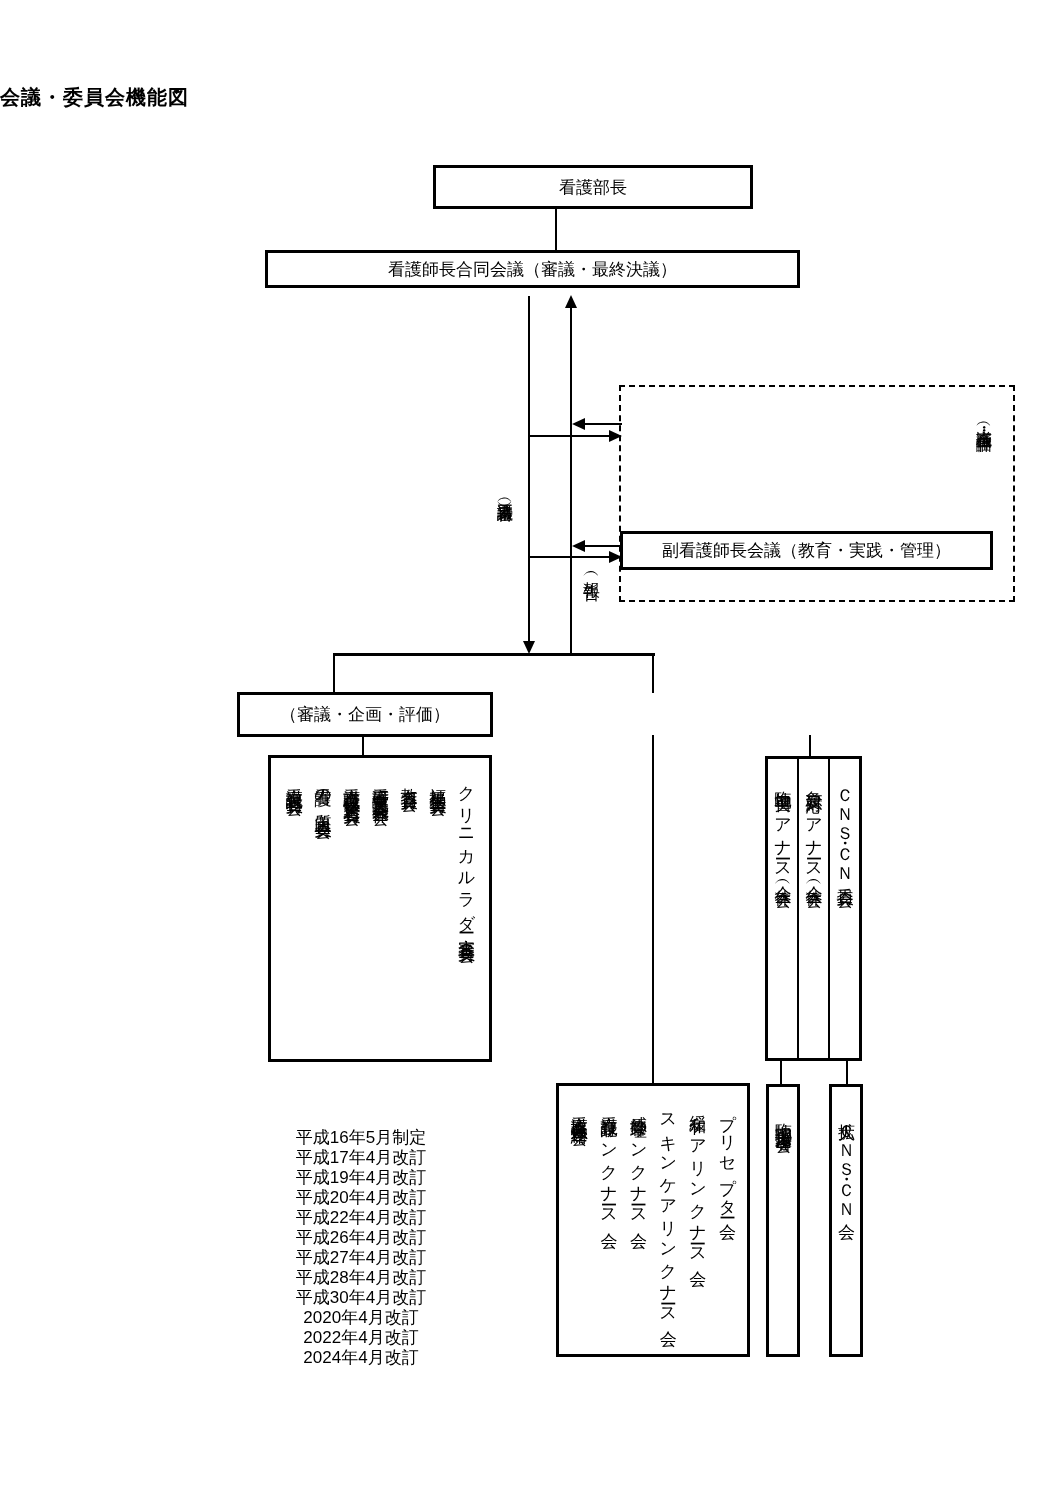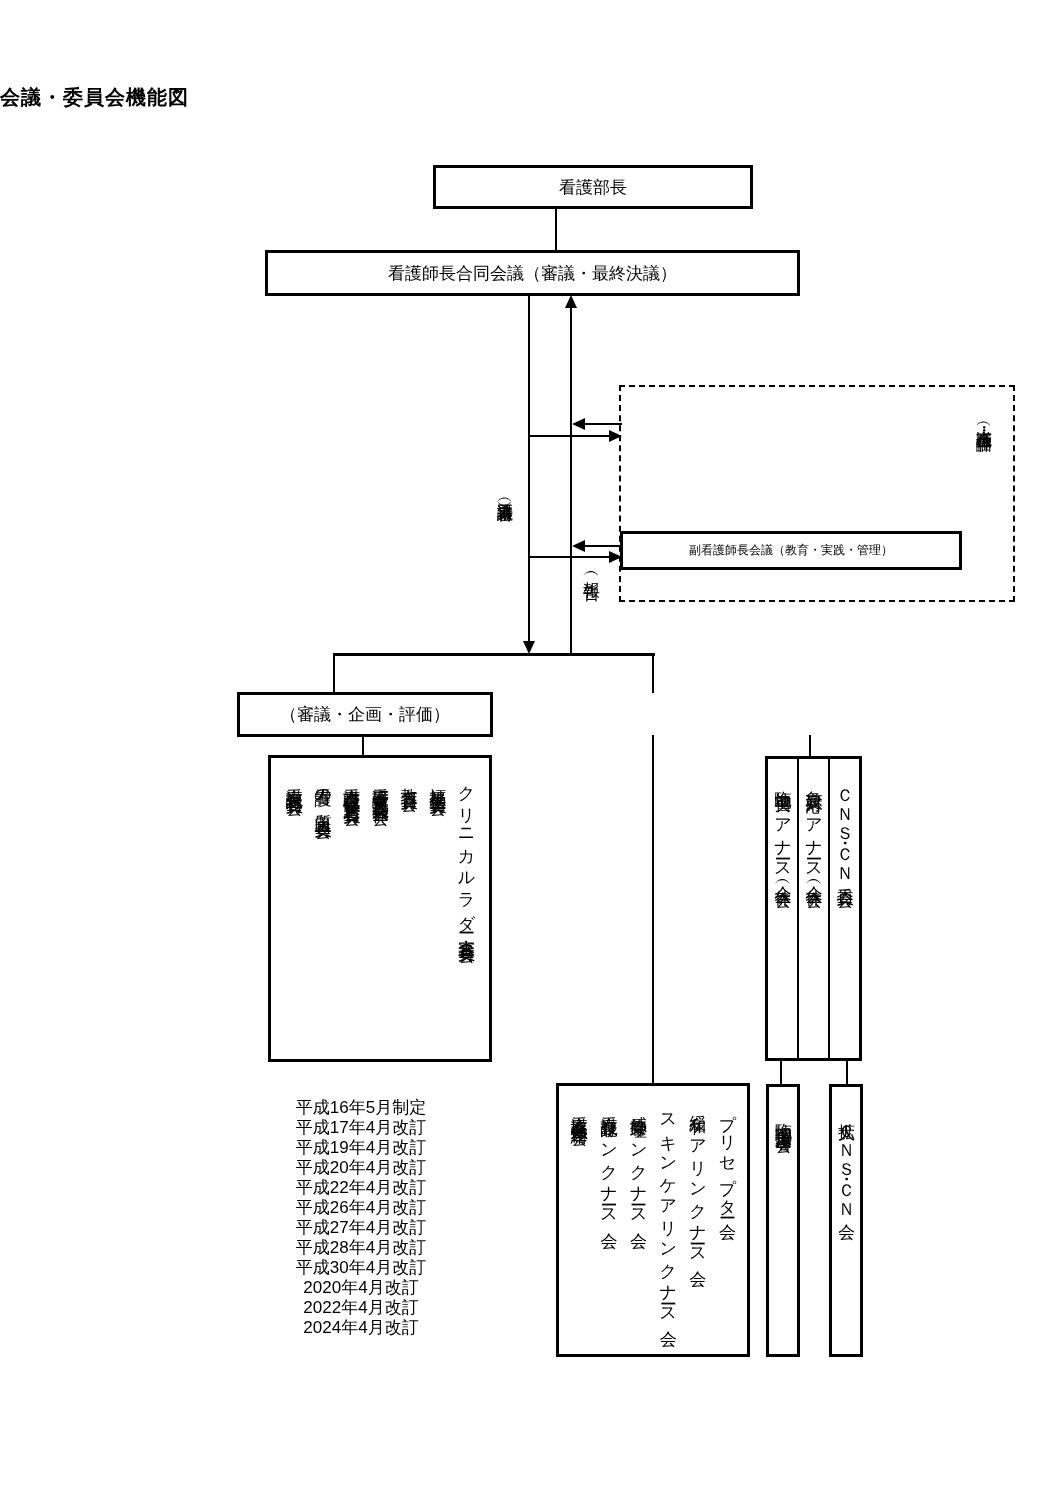--- a/index.html
+++ b/index.html
@@ -45,54 +45,54 @@
   }
   .cellbox .cell {
     flex:1; display:flex; justify-content:center; align-items:flex-start; padding-top:18px;
   }
   .cellbox .cell + .cell { border-left:2px solid #000; }
   .narrowbox {
     position:absolute; box-sizing:border-box; border:3px solid #000; background:#fff;
     display:flex; justify-content:center; align-items:flex-start; padding-top:22px;
   }
   .revisions {
-    position:absolute; left:286px; top:1098px; width:150px;
+    position:absolute; left:286px; top:1128px; width:150px;
     font-size:17px; line-height:20px; text-align:center; white-space:nowrap;
   }
 </style>
 </head>
 <body>
 
 <div class="stage">
 
   <div class="title">会議・委員会機能図</div>
 
   <div class="box" style="left:397px; top:165px; width:320px; height:44px;margin-left:36px;">
     <span>看護部長</span>
   </div>
 
   <div class="line" style="left:555px; top:209px; width:2px; height:41px;"></div>
 
-  <div class="box" style="left:265px; top:250px; width:535px; height:46px;">
+  <div class="box" style="left:265px; top:250px; width:535px; height:38px;">
     <span>看護師長合同会議（審議・最終決議）</span>
   </div>
 
   <div class="line" style="left:528px; top:296px; width:2px; height:346px;"></div>
   <div class="arrow down" style="left:523px; top:641px;"></div>
 
   <div class="line" style="left:570px; top:308px; width:2px; height:347px;"></div>
   <div class="arrow up" style="left:565px; top:295px;"></div>
 
   <div class="vlabel" style="left:497px; top:492px; letter-spacing:0;">（再審議要請）</div>
   <div class="vlabel" style="left:583px; top:566px; font-size:17px; letter-spacing:2px;">（報告）</div>
 
   <div class="dashed" style="left:619px; top:385px; width:396px; height:217px;"></div>
 
 
-  <div class="box" style="left:620px; top:531px; width:342px; height:39px; font-size:12px;">
+  <div class="box" style="left:620px; top:531px; width:373px; height:39px; font-size:17px;">
     <span>副看護師長会議（教育・実践・管理）</span>
   </div>
 
   <div class="vlabel" style="left:976px; top:416px;">（審議・企画・評価）</div>
 
   <div class="arrow left" style="left:572px; top:418px;"></div>
   <div class="line" style="left:585px; top:423px; width:37px; height:2px;"></div>
   <div class="line" style="left:530px; top:435px; width:80px; height:2px;"></div>
   <div class="arrow right" style="left:609px; top:430px;"></div>
 

